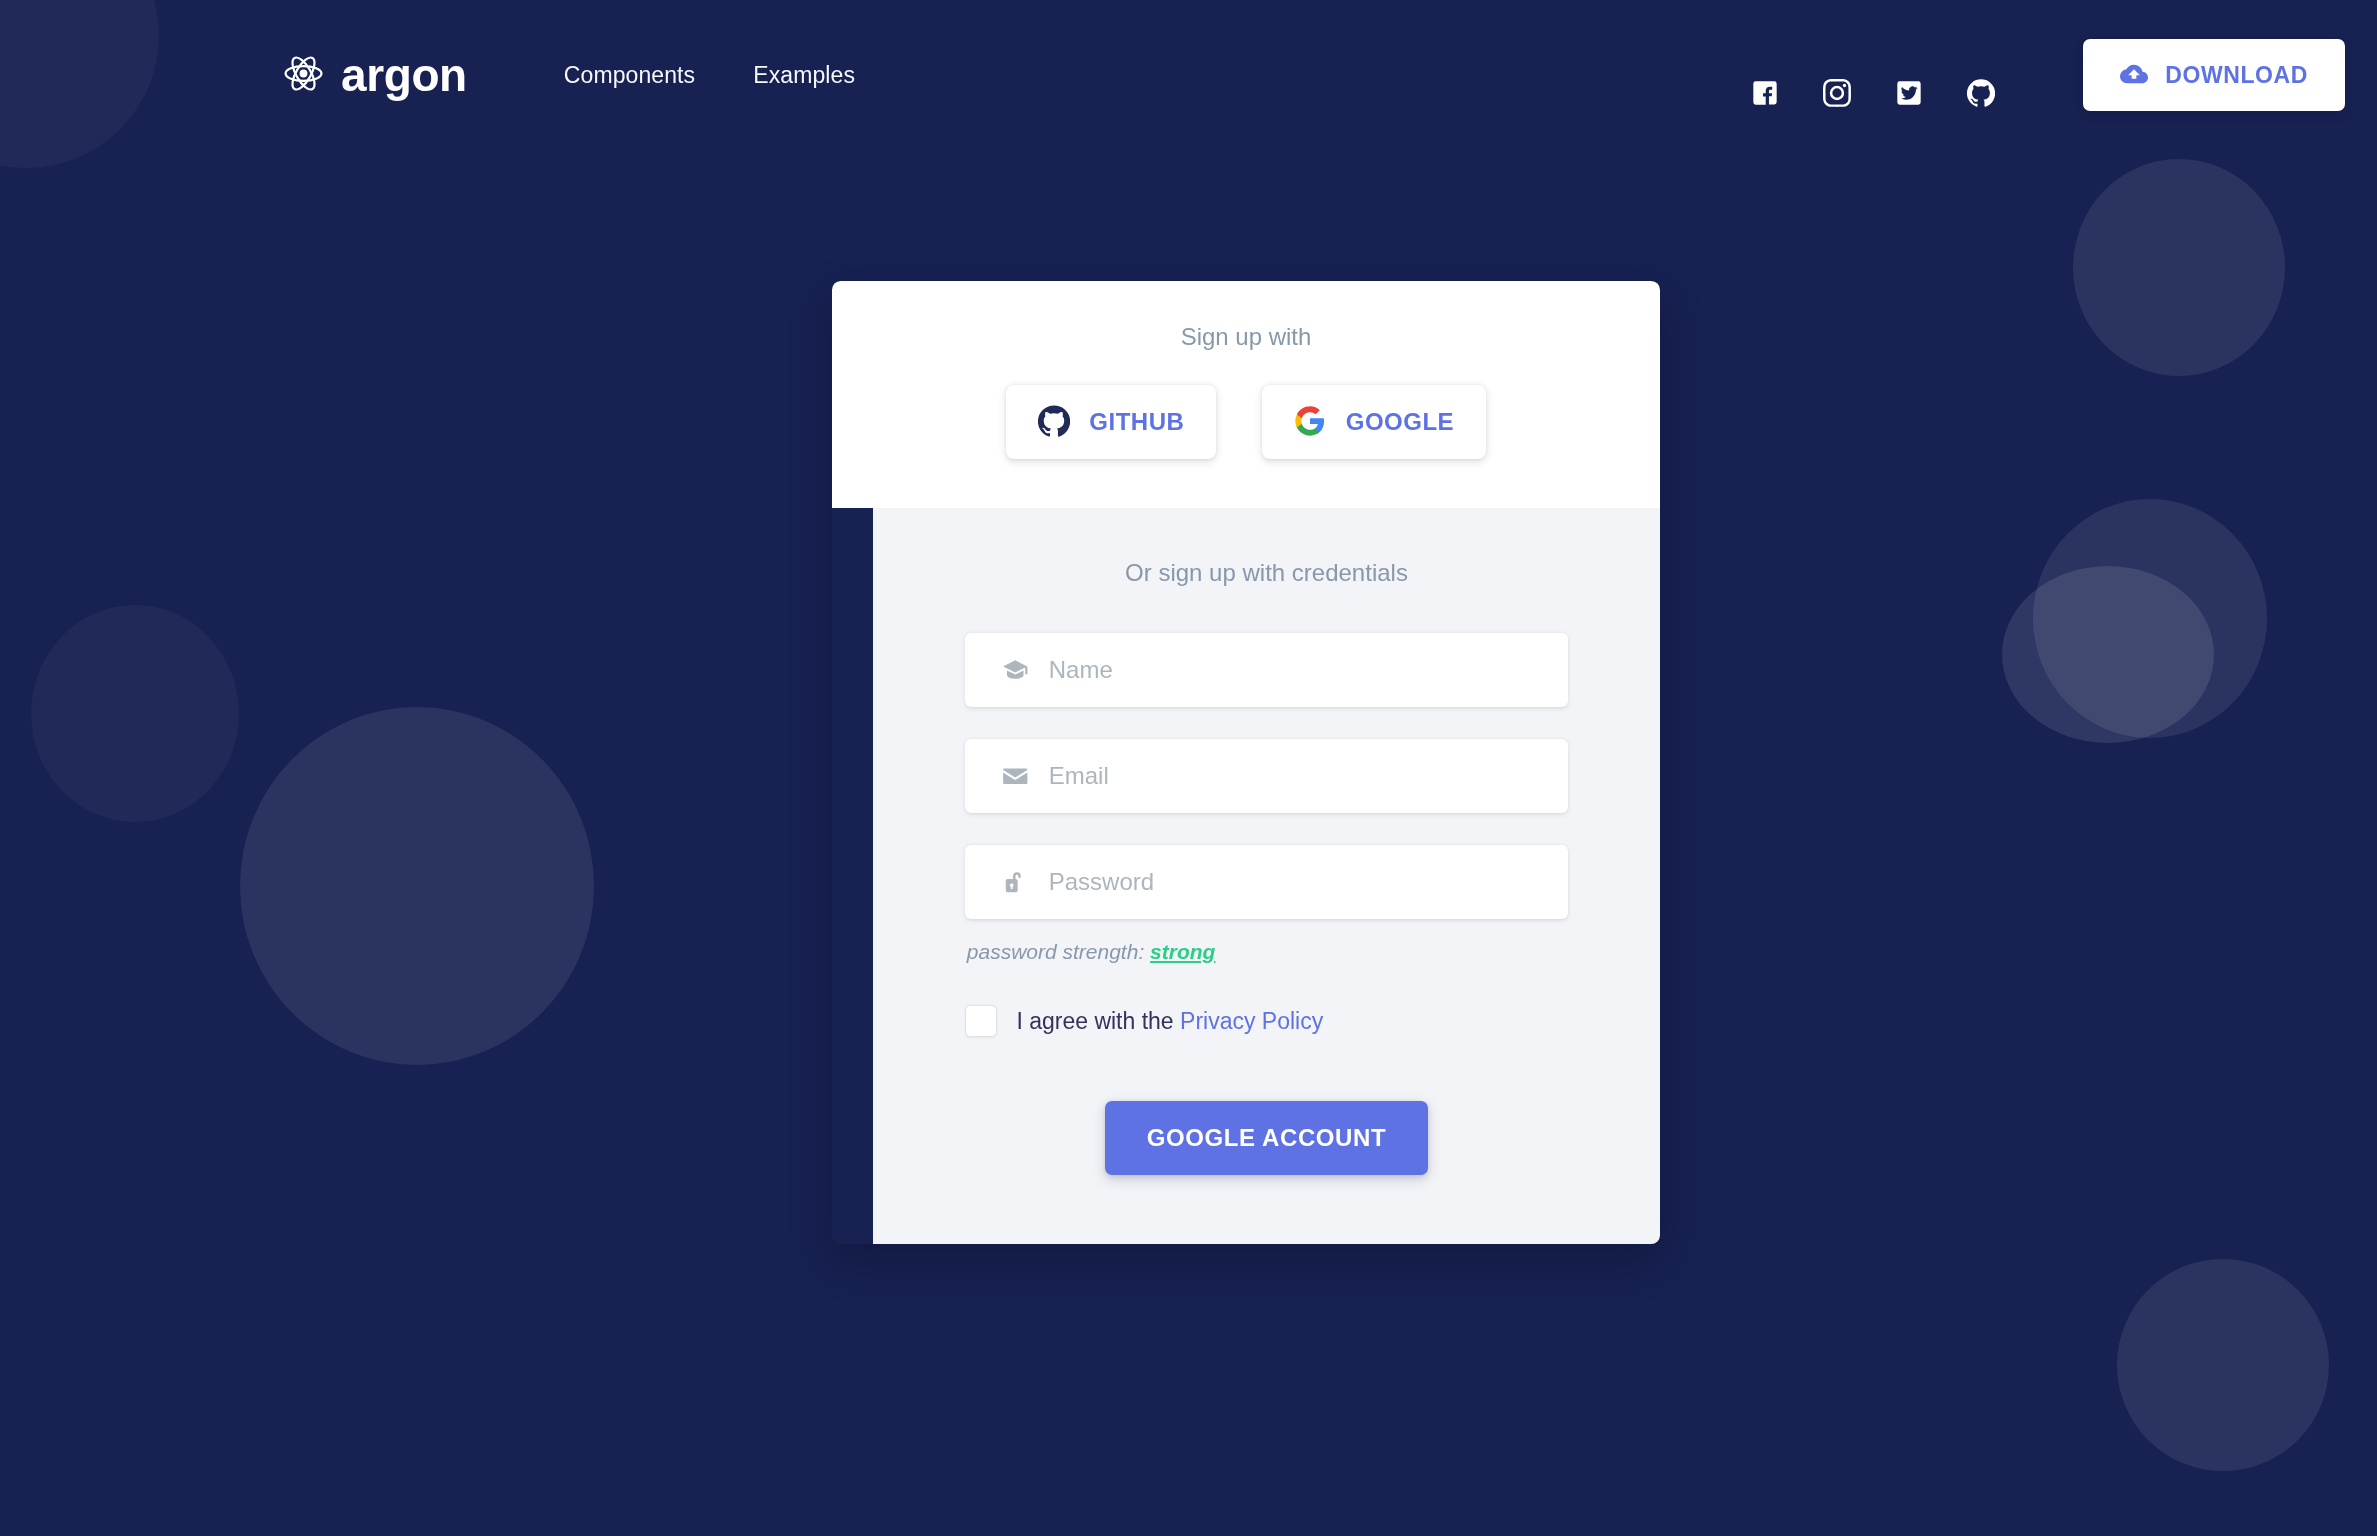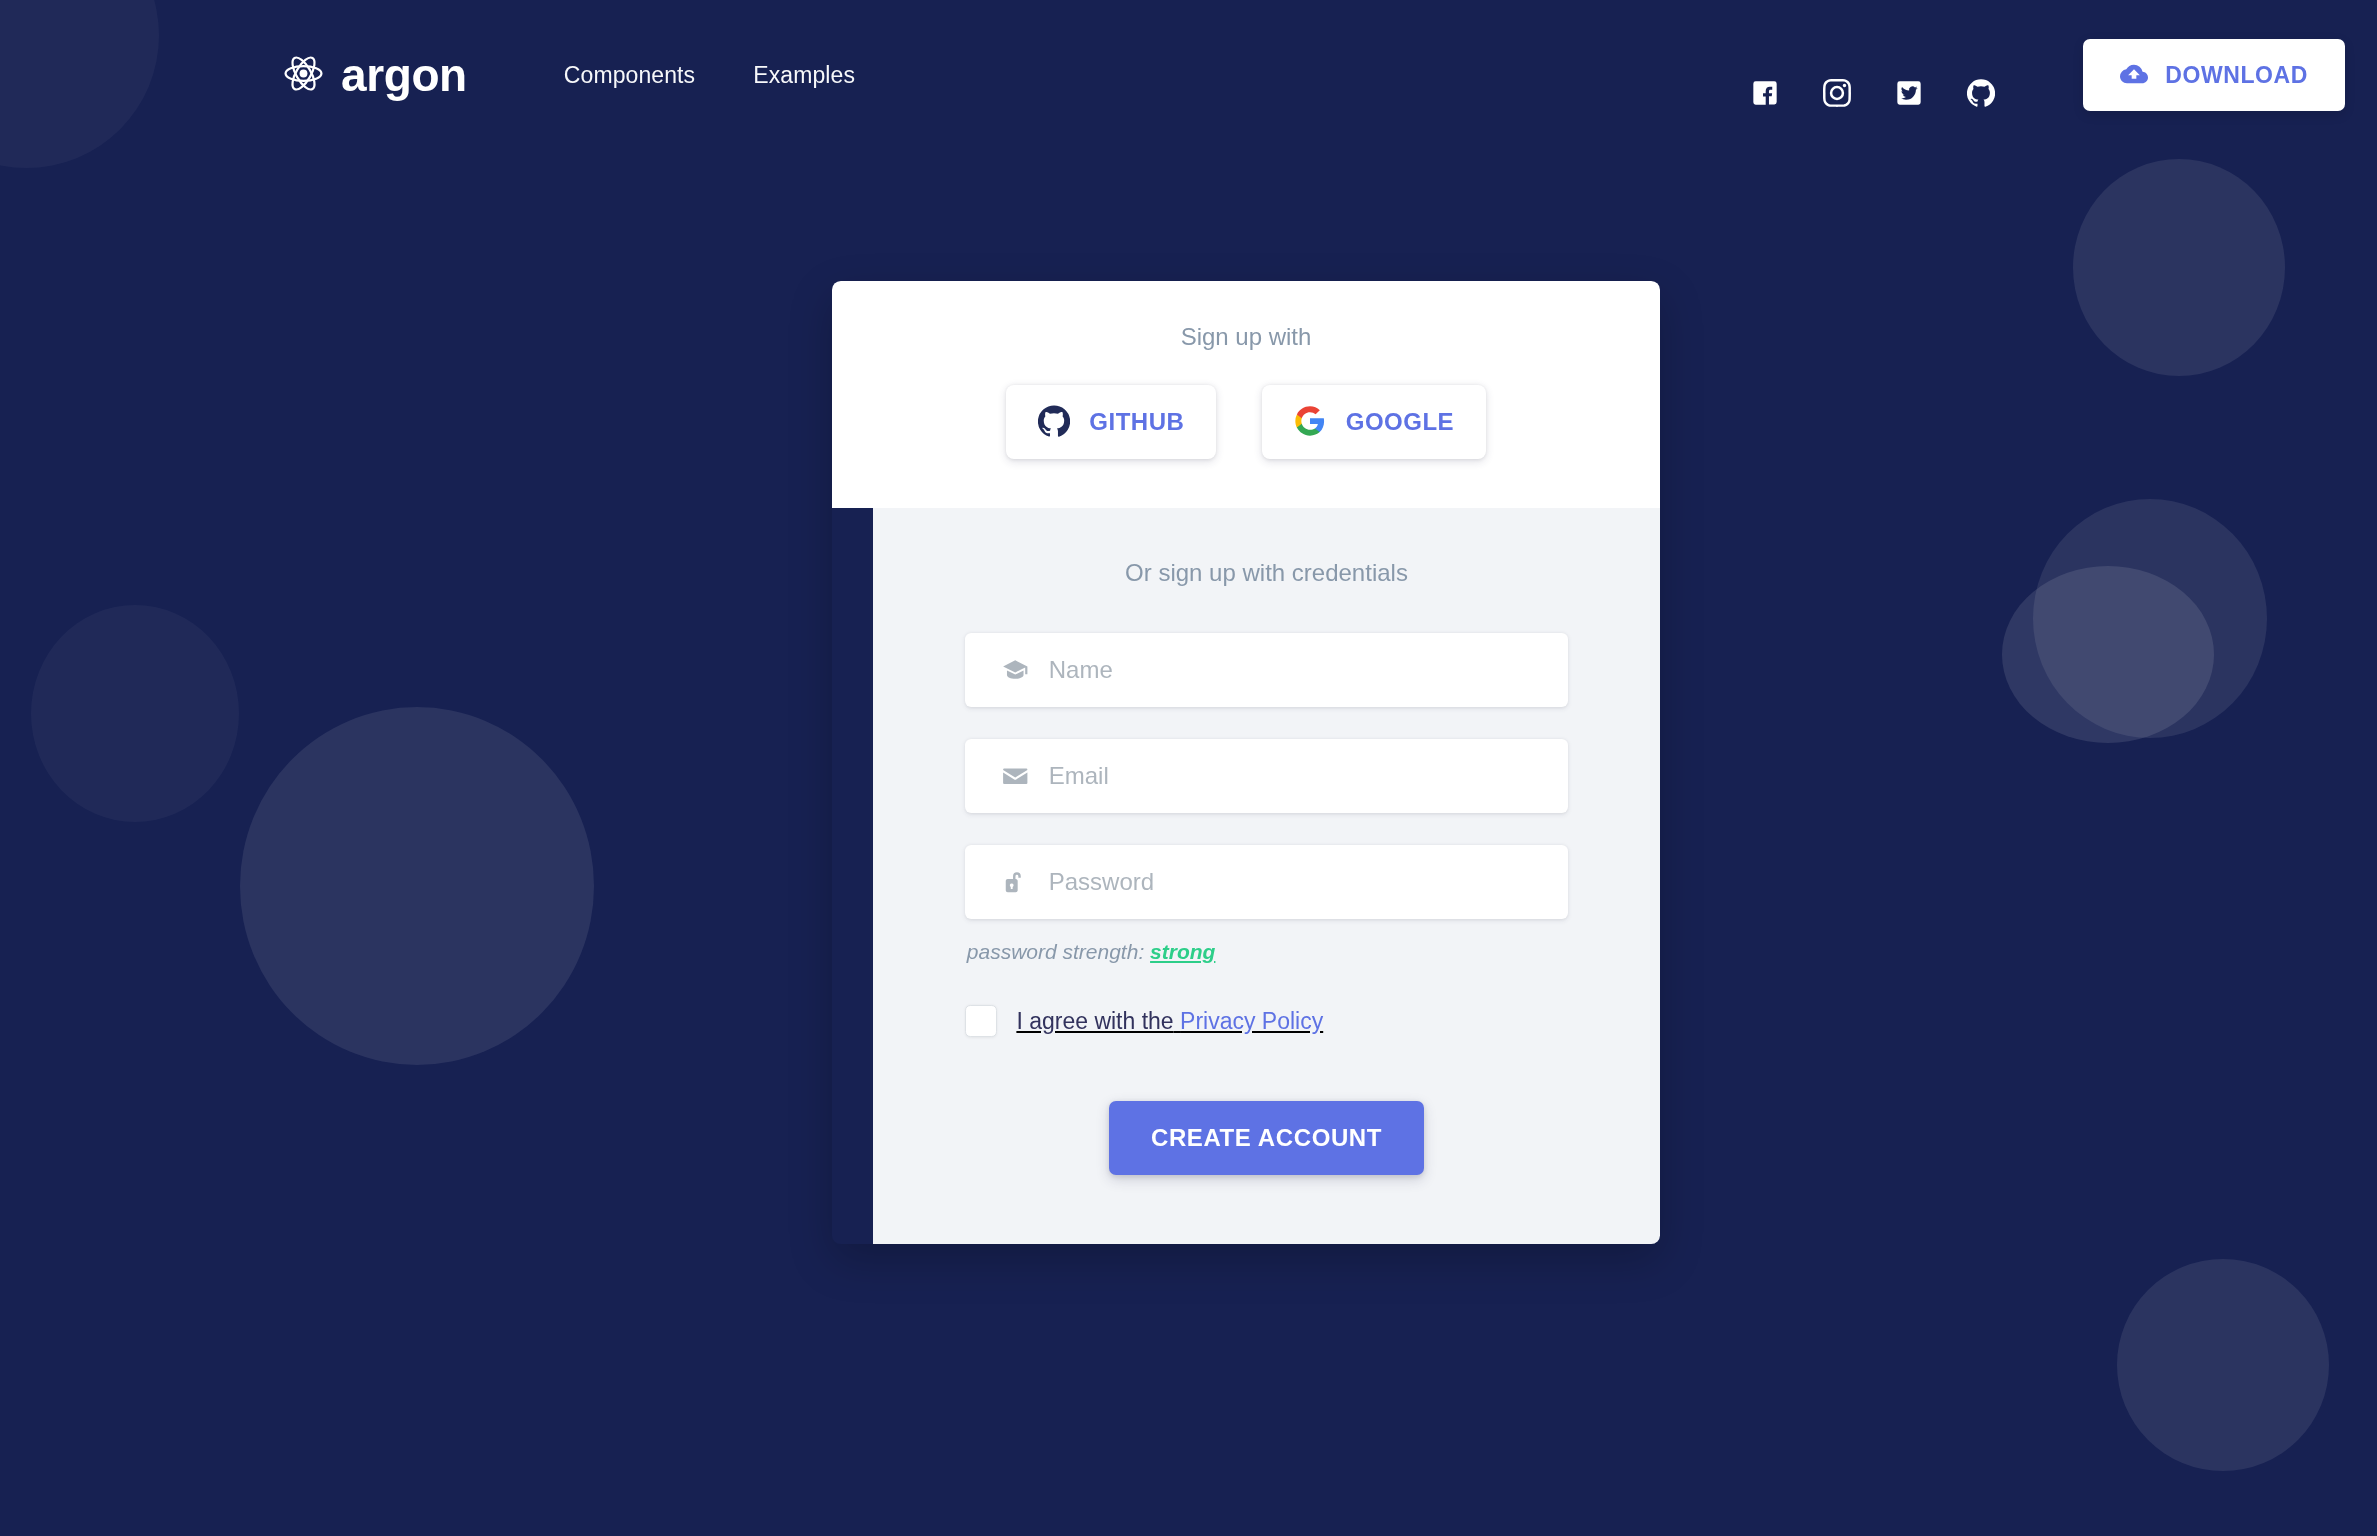--- a/index.html
+++ b/index.html
@@ -202,21 +202,20 @@
     font-weight: 700;
     font-style: italic;
     text-decoration: underline;
   }
 
   #agree-row {
     display: flex;
     align-items: center;
     gap: 19.4px;
     margin-bottom: 64px;
-    text-decoration: underline;
   }
   #agree-checkbox {
     width: 32px; height: 32px;
     background: #ffffff;
     border: 0.9px solid #dee2e6;
     border-radius: 5.3px;
     cursor: pointer;
     flex: none;
     box-shadow: 0 0.9px 2.7px rgba(0,0,0,0.06);
   }
@@ -388,18 +387,18 @@
 
     <div id="agree-row">
       <div id="agree-checkbox"></div>
       <span id="agree-text">
         <span>I agree with the</span>
         <a id="privacy-link" href="#">Privacy Policy</a>
       </span>
     </div>
 
     <div id="create-account-wrap">
-      <button id="create-account-btn">CREATE ACCOUNT</button>
+      <button id="create-account-btn">GOOGLE ACCOUNT</button>
     </div>
 
   </div>
 </section>
 
 
 </body></html>

